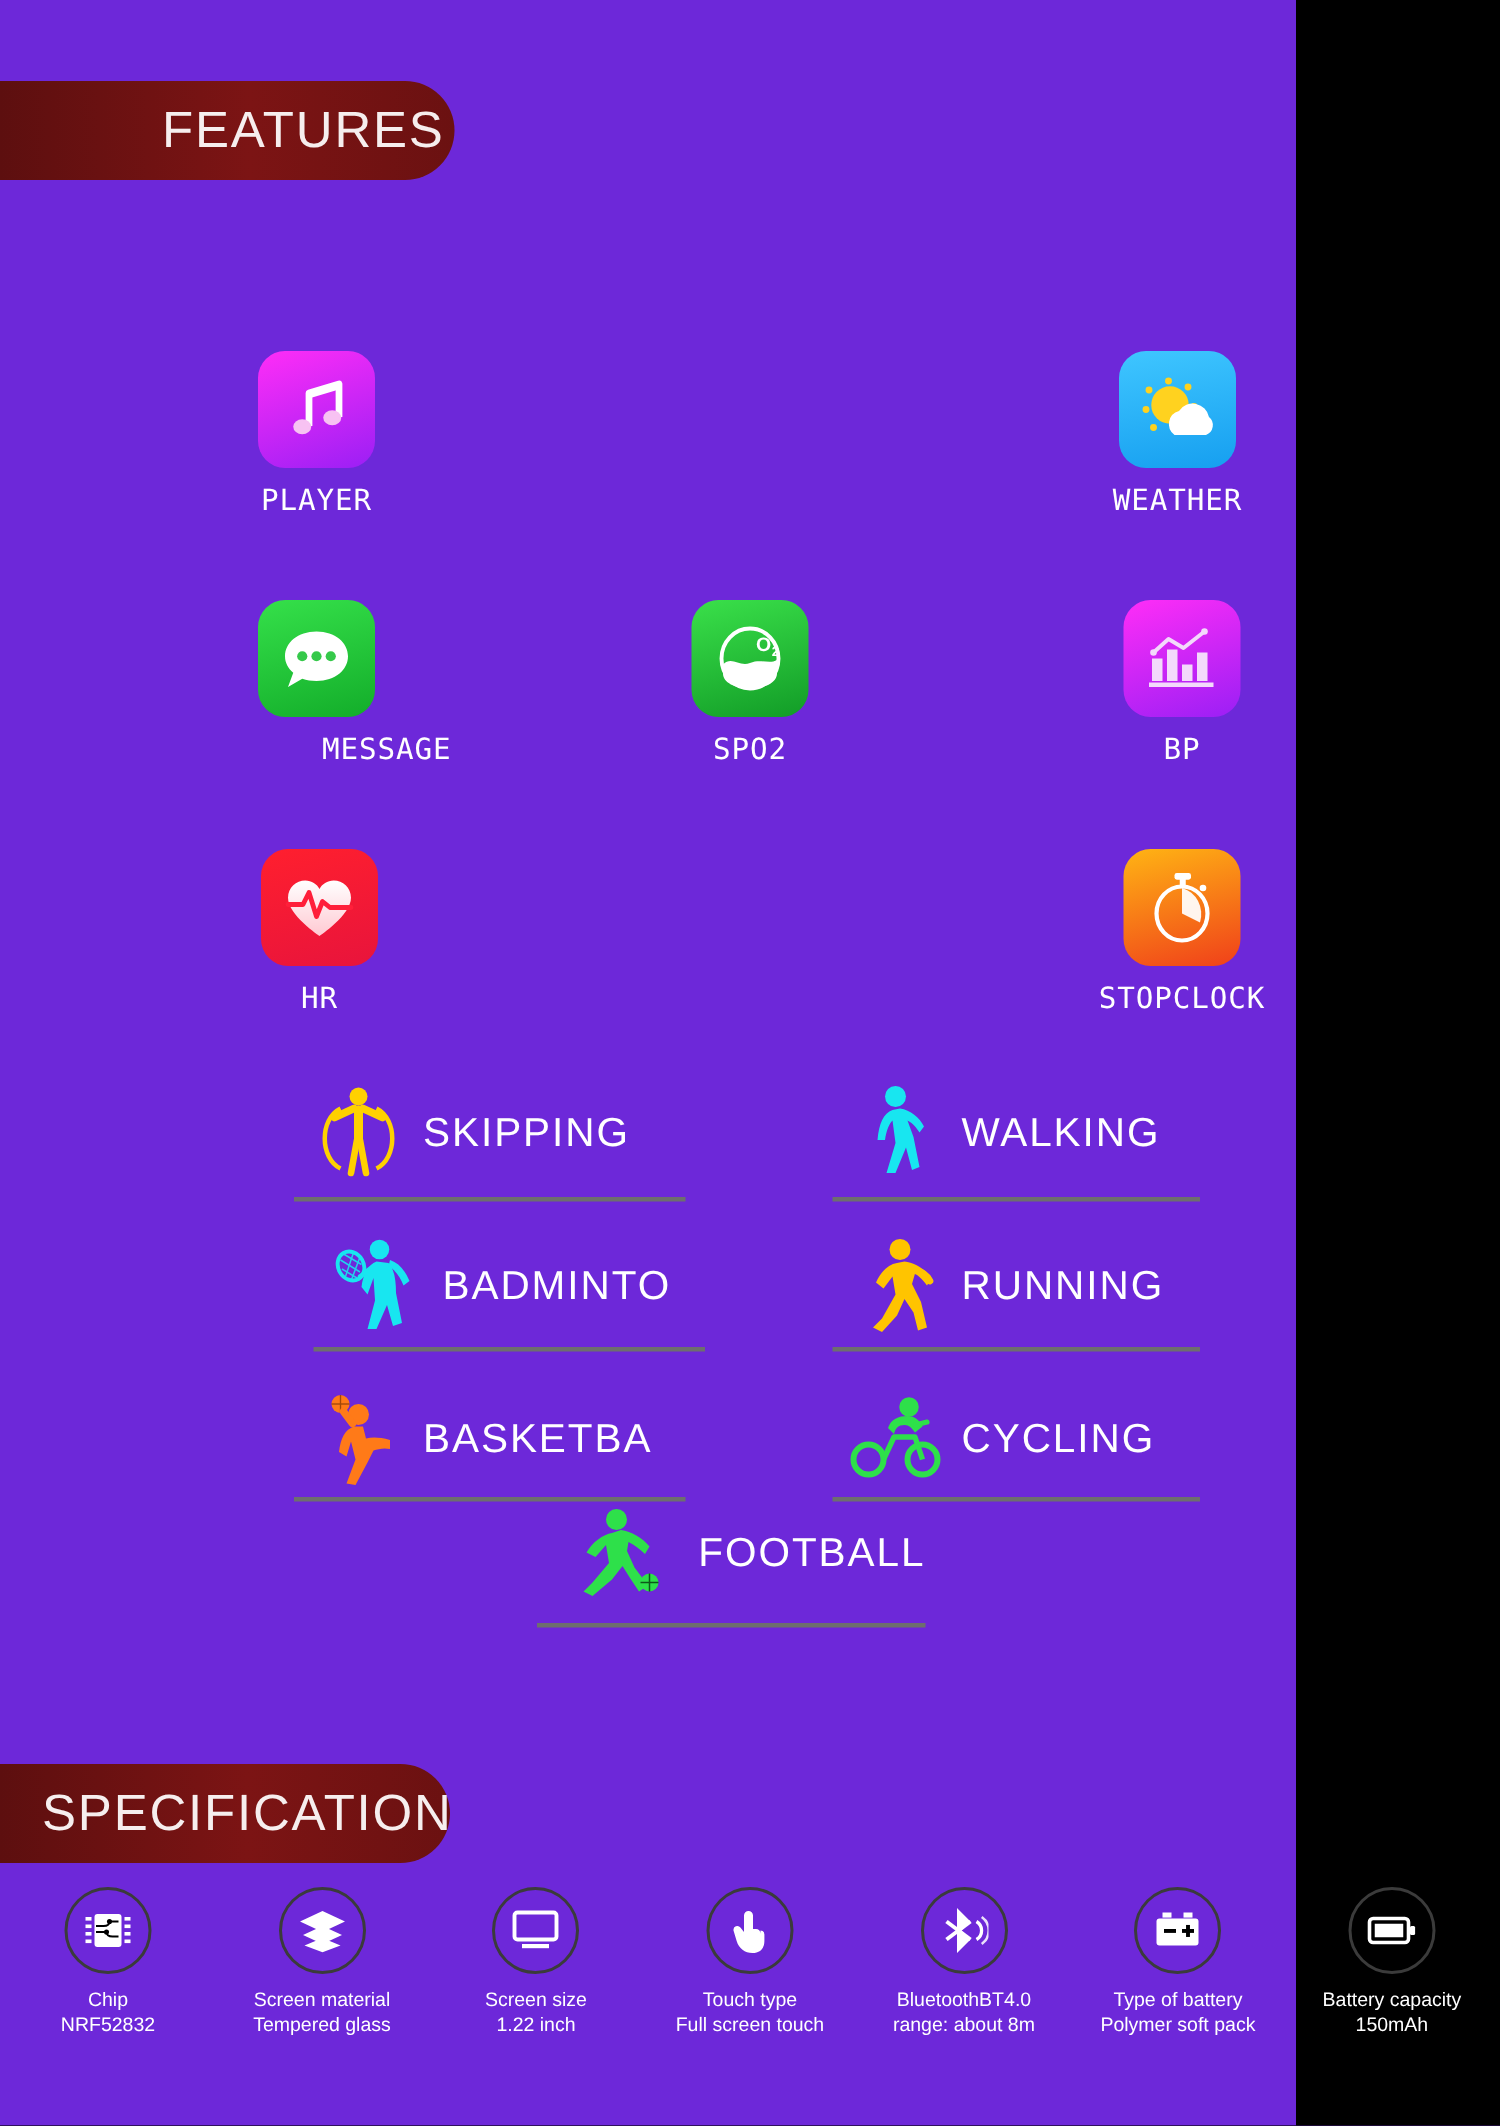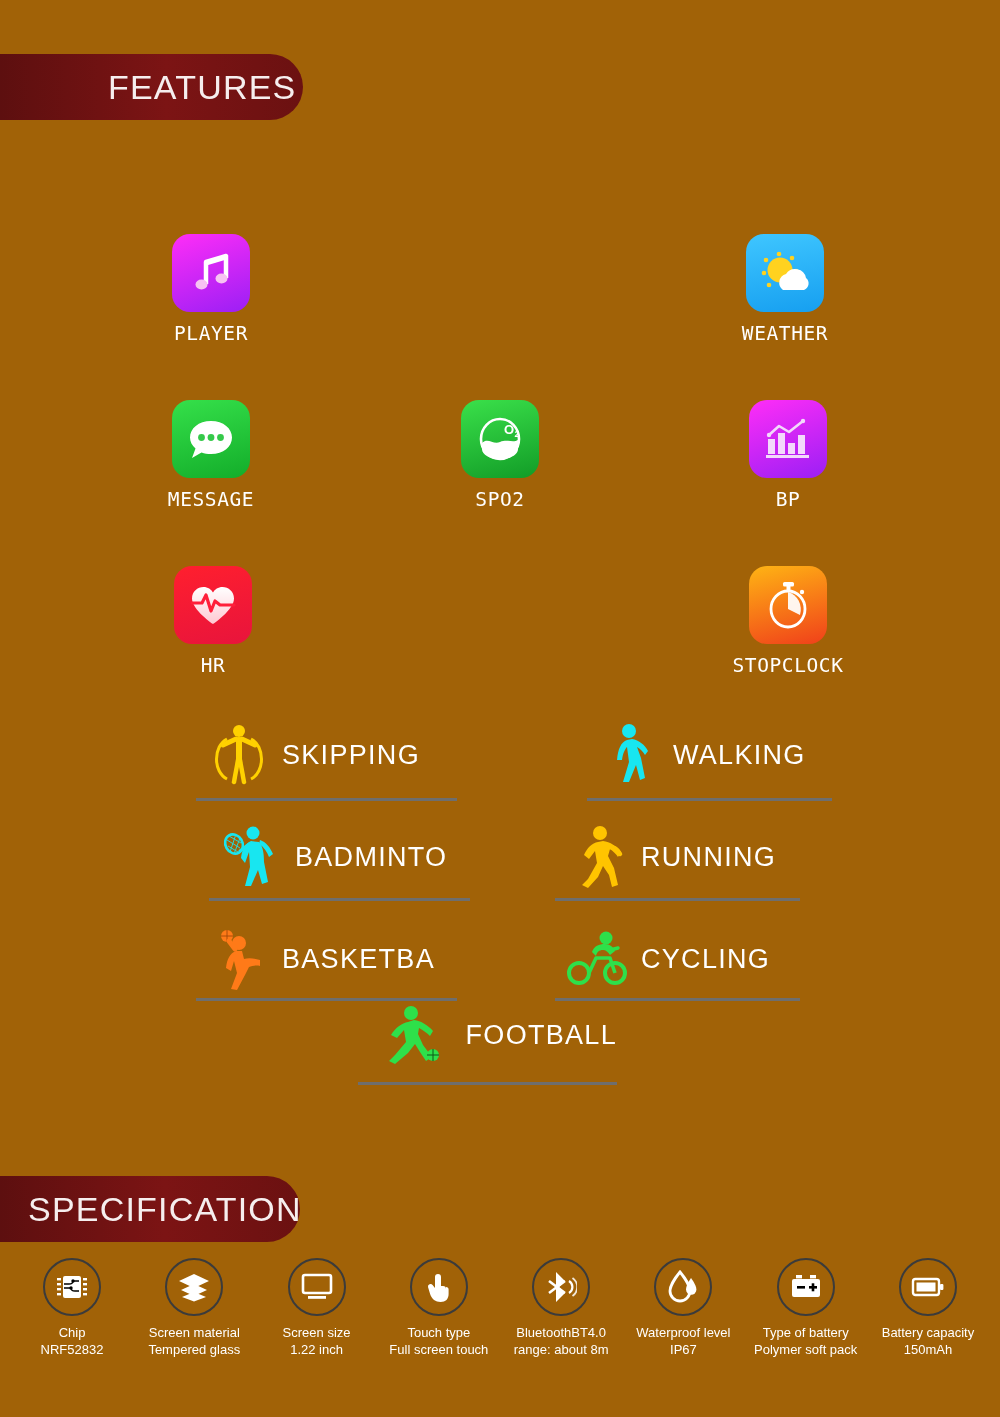--- a/index.html
+++ b/index.html
@@ -3,21 +3,21 @@
 <meta charset="utf-8">
 <title>Smartwatch Features &amp; Specification</title>
 <style>
   * { box-sizing: border-box; margin: 0; padding: 0; }
   html, body {
     width: 1000px; height: 1417px;
     background: #000;
     font-family: "Liberation Sans", sans-serif;
     overflow: hidden;
   }
-  .page { position: relative; width: 1000px; height: 1417px; background: #a16207; }
+  .page { position: relative; width: 864px; height: 1417px; background: #6d28d9; }
 
   
   .banner {
     position: absolute; left: 0;
     height: 66px;
     background: linear-gradient(90deg, #5d0f0f 0%, #7c1414 55%, #6b1111 100%);
     border-top-right-radius: 34px;
     border-bottom-right-radius: 34px;
     display: flex; align-items: center;
   }
@@ -132,21 +132,21 @@
             </g>
             <circle cx="23" cy="24" r="12.5" fill="#ffd21f"></circle>
             <path d="M26 44 a9 9 0 0 1 3 -16 a11 11 0 0 1 20 4 a7 7 0 0 1 -2 12 z" fill="#ffffff"></path>
           </svg>
         </div>
         <div class="app-label">WEATHER</div>
       </div>
     </div>
 
     <div class="app-row">
-      <div class="app-cell" style="left:121px;">
+      <div class="app-cell" style="left:121px;text-align:right;">
         <div class="app-tile" style="background:linear-gradient(165deg,#35e04a,#13ad2a);">
           <svg width="52" height="50" viewBox="0 0 52 50">
             <path d="M26 7 C38.5 7 47 14.5 47 23.5 C47 32.5 38.5 40 26 40 C22.5 40 19.5 39.5 16.5 38.5 L7 44 L10.5 34.5 C7 31.5 5 27.8 5 23.5 C5 14.5 13.5 7 26 7 Z" fill="#ffffff"></path>
             <g fill="#35c94a">
               <circle cx="16.5" cy="23.5" r="3.4"></circle>
               <circle cx="26" cy="23.5" r="3.4"></circle>
               <circle cx="35.5" cy="23.5" r="3.4"></circle>
             </g>
           </svg>
         </div>
@@ -233,21 +233,21 @@
             <path d="M32 17 L45 23" stroke="#ffd100" stroke-width="5" stroke-linecap="round"></path>
             <path d="M28 38 L24 60" stroke="#ffd100" stroke-width="4.4" stroke-linecap="round"></path>
             <path d="M30 38 L34 60" stroke="#ffd100" stroke-width="4.4" stroke-linecap="round"></path>
           </svg>
         </div>
         <div class="sport-name">SKIPPING</div>
       </div>
       <div class="sport-rule" style="width:261px;"></div>
     </div>
 
-    <div class="sport-item" style="left:587px; top:0; width:245px;">
+    <div class="sport-item" style="left:555px; top:0; width:245px;">
       <div class="sport-inner">
         <div class="sport-icon">
           <svg width="58" height="66" viewBox="0 0 58 66">
             <circle cx="28" cy="9" r="7" fill="#18e6f0"></circle>
             <path d="M26 18 C20 20 17 27 16 38 L21 38 C22 31 24 27 26 25 L28 40 L22 60 L28 60 L35 43 L39 58 L44 56 L40 36 L36 25 C40 27 42 30 44 33 L47 29 C44 23 38 18 31 17 Z" fill="#18e6f0"></path>
           </svg>
         </div>
         <div class="sport-name">WALKING</div>
       </div>
       <div class="sport-rule" style="width:245px;"></div>
@@ -418,30 +418,20 @@
           <path d="M4 11 L20 23" stroke="#ffffff" stroke-width="2.6"></path>
           <path d="M4 23 L20 11" stroke="#ffffff" stroke-width="2.6"></path>
           <path d="M24 11 a7 7 0 0 1 0 12" fill="none" stroke="#ffffff" stroke-width="2.2"></path>
           <path d="M27.5 8 a11 11 0 0 1 0 18" fill="none" stroke="#ffffff" stroke-width="1.8" opacity="0.85"></path>
         </svg>
       </div>
       <div class="spec-title">BluetoothBT4.0</div>
       <div class="spec-value">range: about 8m</div>
     </div>
 
-    <div class="spec-item">
-      <div class="spec-circle">
-        <svg width="32" height="34" viewBox="0 0 32 34">
-          <path d="M13 2 C13 2 3 14 3 21 a10 10 0 0 0 20 0 C23 14 13 2 13 2 Z" fill="none" stroke="#ffffff" stroke-width="2.8"></path>
-          <path d="M24 8 C24 8 19 15 19 19.5 a5.2 5.2 0 0 0 10.4 0 C29.4 15 24 8 24 8 Z" fill="#ffffff"></path>
-        </svg>
-      </div>
-      <div class="spec-title">Waterproof level</div>
-      <div class="spec-value">IP67</div>
-    </div>
 
     <div class="spec-item">
       <div class="spec-circle">
         <svg width="34" height="28" viewBox="0 0 34 28">
           <rect x="7" y="2" width="6" height="3.4" fill="#ffffff"></rect>
           <rect x="21" y="2" width="6" height="3.4" fill="#ffffff"></rect>
           <rect x="3" y="6" width="28" height="18" rx="2" fill="#ffffff"></rect>
           <rect x="8" y="13" width="8" height="2.6" fill="#000000"></rect>
           <rect x="20" y="13" width="8" height="2.6" fill="#000000"></rect>
           <rect x="22.7" y="10.3" width="2.6" height="8" fill="#000000"></rect>

